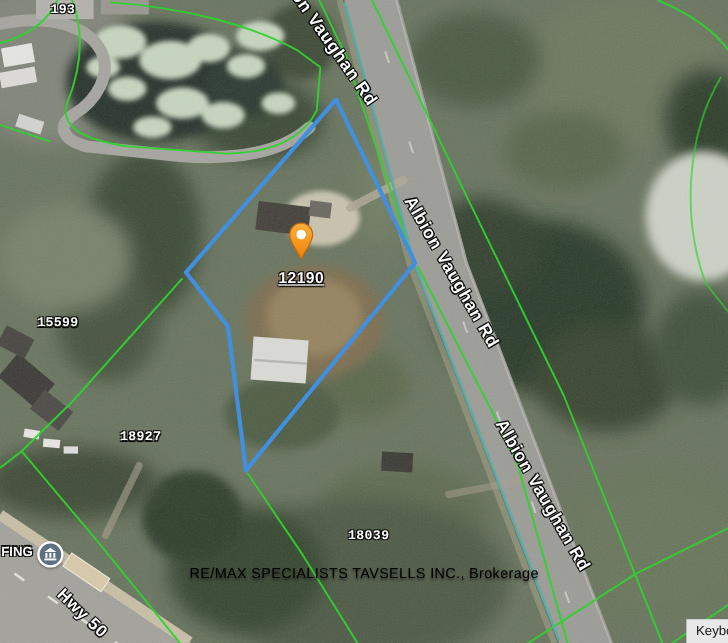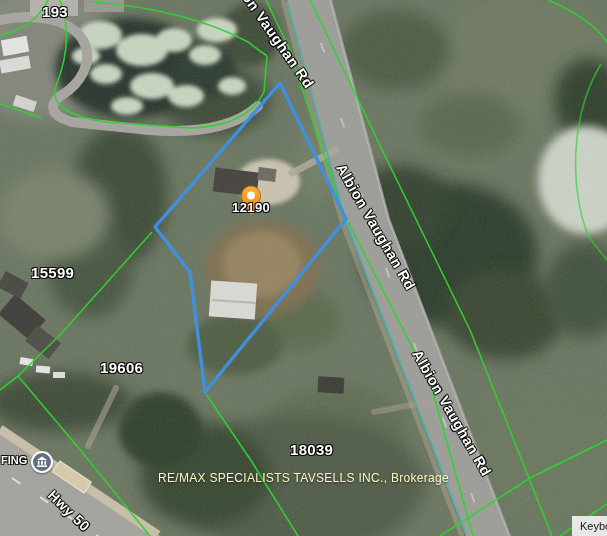--- a/index.html
+++ b/index.html
@@ -9,26 +9,26 @@
     cursor:default;
   }
   #map svg.scene{position:absolute;left:0;top:0;}
   .lbl{
     position:absolute;white-space:nowrap;color:#fff;font-weight:700;
     text-shadow:-1px -1px 0 rgba(0,0,0,.85),1px -1px 0 rgba(0,0,0,.85),
                 -1px 1px 0 rgba(0,0,0,.85),1px 1px 0 rgba(0,0,0,.85);
     pointer-events:none;
   }
   .road-lbl{font-size:14.5px;letter-spacing:.6px;transform-origin:0 0;}
-  .parcel-lbl{font-size:15px;letter-spacing:.3px;}
+  .parcel-lbl{font-size:11px;letter-spacing:.3px;font-family:Liberation Mono, monospace;}
   .pin-lbl{font-size:13px;letter-spacing:.4px;}
   .poi-lbl{font-size:11px;}
   .attribution{
     position:absolute;left:0;right:0;top:471px;text-align:center;
-    color:#fef9c3;font-size:12px;letter-spacing:.3px;
+    color:#000000;font-size:12px;letter-spacing:.3px;
     text-shadow:0 1px 2px rgba(0,0,0,.55);pointer-events:none;
   }
   .kbd-btn{
     position:absolute;left:572px;top:516px;height:20px;
     background:#e8e8e8;color:#141414;font-size:11px;line-height:20px;
     padding:0 8px;white-space:nowrap;border:0;font-family:"Liberation Sans",sans-serif;
   }
   .poi{
     position:absolute;left:31px;top:451px;width:22px;height:22px;border-radius:50%;
     background:#5f7083;border:2px solid #fff;box-sizing:border-box;
@@ -192,24 +192,24 @@
     <circle cx="13" cy="11.5" r="4" fill="#ffffff"></circle>
   </svg>
 
   <div class="lbl road-lbl" style="left:235px;top:-35px;transform:rotate(55deg);">Albion Vaughan Rd</div>
   <div class="lbl road-lbl" style="left:347px;top:161px;transform:rotate(60deg);">Albion Vaughan Rd</div>
   <div class="lbl road-lbl" style="left:423px;top:347px;transform:rotate(60deg);">Albion Vaughan Rd</div>
   <div class="lbl road-lbl" style="left:56px;top:487px;transform:rotate(44deg);font-size:14px;">Hwy 50</div>
 
   <div class="lbl parcel-lbl" style="left:42px;top:3px;">193</div>
   <div class="lbl parcel-lbl" style="left:31px;top:264px;">15599</div>
-  <div class="lbl parcel-lbl" style="left:100px;top:359px;">19606</div>
+  <div class="lbl parcel-lbl" style="left:100px;top:359px;">18927</div>
   <div class="lbl parcel-lbl" style="left:290px;top:441px;">18039</div>
 
-  <div class="lbl pin-lbl" style="left:232px;top:200px;">12190</div>
+  <div class="lbl pin-lbl" style="left:232px;top:224px;text-decoration:underline;">12190</div>
 
   <div class="lbl poi-lbl" style="left:1px;top:454px;">FING</div>
   <div class="poi">
     <svg width="12" height="12" viewBox="0 0 12 12">
       <g fill="#ffffff">
         <path d="M6,0.5 L11,4 L1,4 Z"></path>
         <rect x="1.8" y="4.8" width="1.7" height="4"></rect>
         <rect x="5.1" y="4.8" width="1.7" height="4"></rect>
         <rect x="8.4" y="4.8" width="1.7" height="4"></rect>
         <rect x="1" y="9.4" width="10" height="1.6"></rect>

